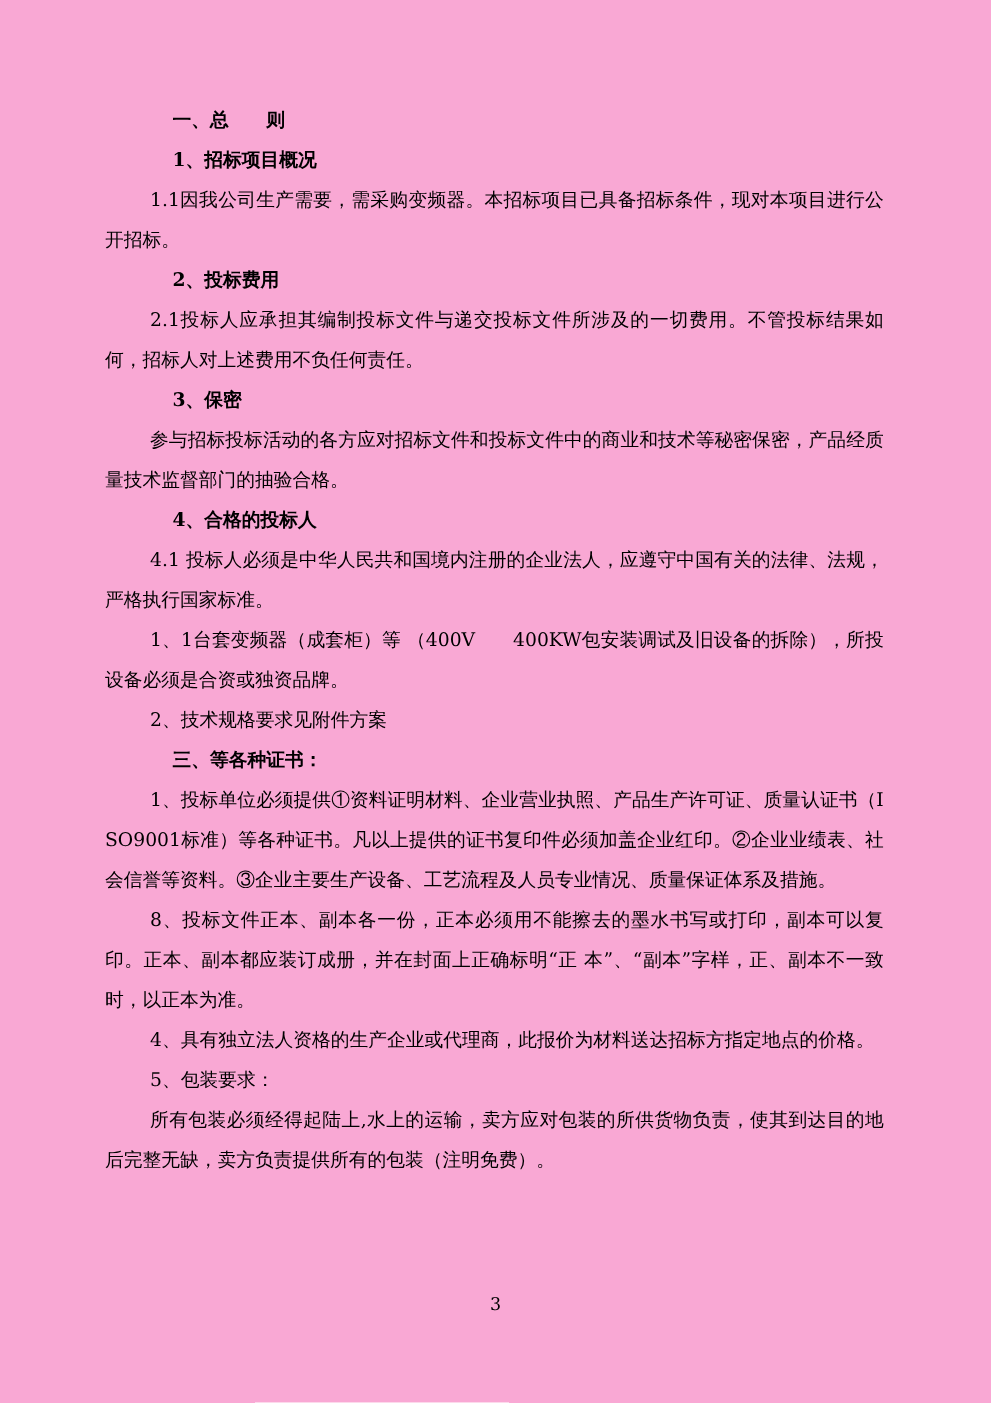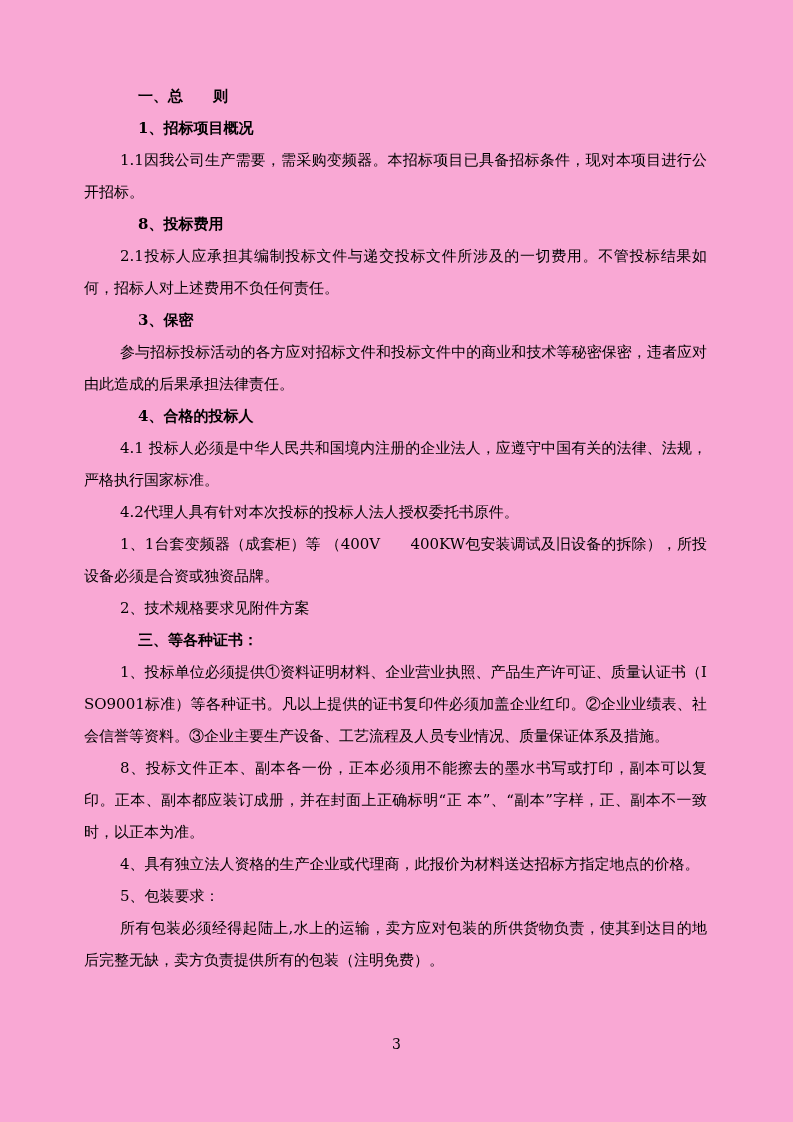--- a/index.html
+++ b/index.html
@@ -47,27 +47,26 @@
   }
 </style>
 </head>
 <body>
 
 <div class="page">
   <div class="content">
     <p class="h">一、总　　则</p>
     <p class="h">1、招标项目概况</p>
     <p class="b">1.1因我公司生产需要，需采购变频器。本招标项目已具备招标条件，现对本项目进行公开招标。</p>
-    <p class="h">8、投标费用</p>
+    <p class="h">2、投标费用</p>
     <p class="b">2.1投标人应承担其编制投标文件与递交投标文件所涉及的一切费用。不管投标结果如何，招标人对上述费用不负任何责任。</p>
     <p class="h">3、保密</p>
-    <p class="b">参与招标投标活动的各方应对招标文件和投标文件中的商业和技术等秘密保密，违者应对由此造成的后果承担法律责任。</p>
+    <p class="b">参与招标投标活动的各方应对招标文件和投标文件中的商业和技术等秘密保密，产品经质量技术监督部门的抽验合格。</p>
     <p class="h">4、合格的投标人</p>
     <p class="b">4.1 投标人必须是中华人民共和国境内注册的企业法人，应遵守中国有关的法律、法规，严格执行国家标准。</p>
-    <p class="b">4.2代理人具有针对本次投标的投标人法人授权委托书原件。</p>
     <p class="b">1、1台套变频器（成套柜）等 （400V　　400KW包安装调试及旧设备的拆除），所投设备必须是合资或独资品牌。</p>
     <p class="b">2、技术规格要求见附件方案</p>
     <p class="h">三、等各种证书：</p>
     <p class="b">1、投标单位必须提供①资料证明材料、企业营业执照、产品生产许可证、质量认证书（ISO9001标准）等各种证书。凡以上提供的证书复印件必须加盖企业红印。②企业业绩表、社会信誉等资料。③企业主要生产设备、工艺流程及人员专业情况、质量保证体系及措施。</p>
     <p class="b">8、投标文件正本、副本各一份，正本必须用不能擦去的墨水书写或打印，副本可以复印。正本、副本都应装订成册，并在封面上正确标明“正 本”、“副本”字样，正、副本不一致时，以正本为准。</p>
     <p class="b">4、具有独立法人资格的生产企业或代理商，此报价为材料送达招标方指定地点的价格。</p>
     <p class="b">5、包装要求：</p>
     <p class="b">所有包装必须经得起陆上,水上的运输，卖方应对包装的所供货物负责，使其到达目的地后完整无缺，卖方负责提供所有的包装（注明免费）。</p>
   </div>
   <div class="pageno">3</div>

